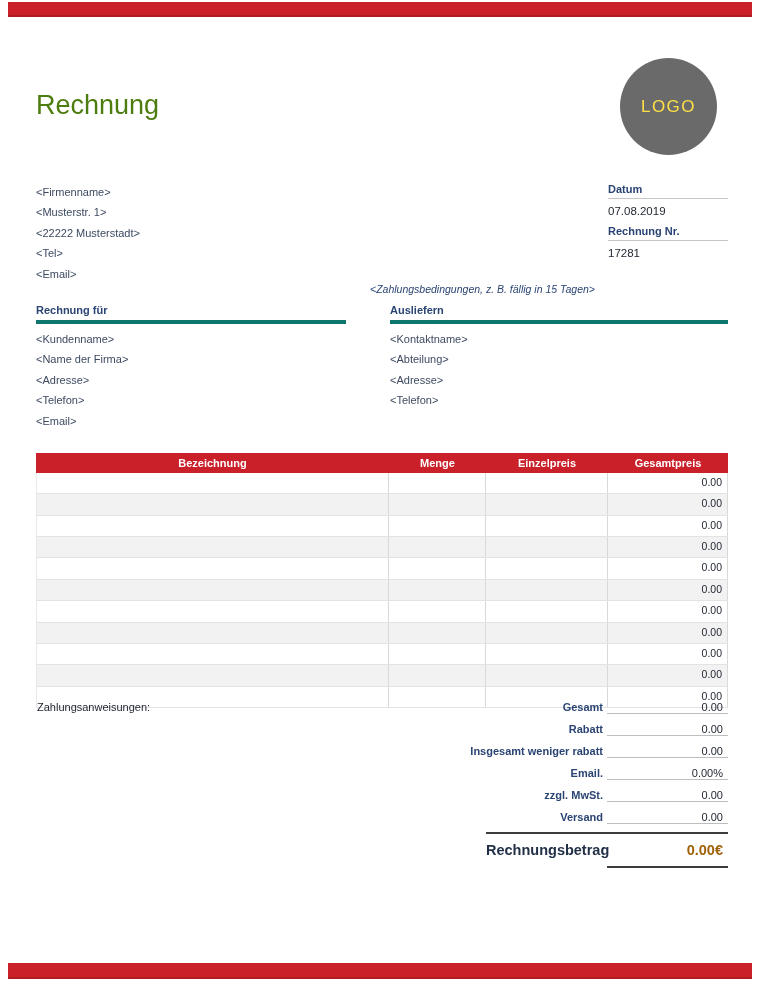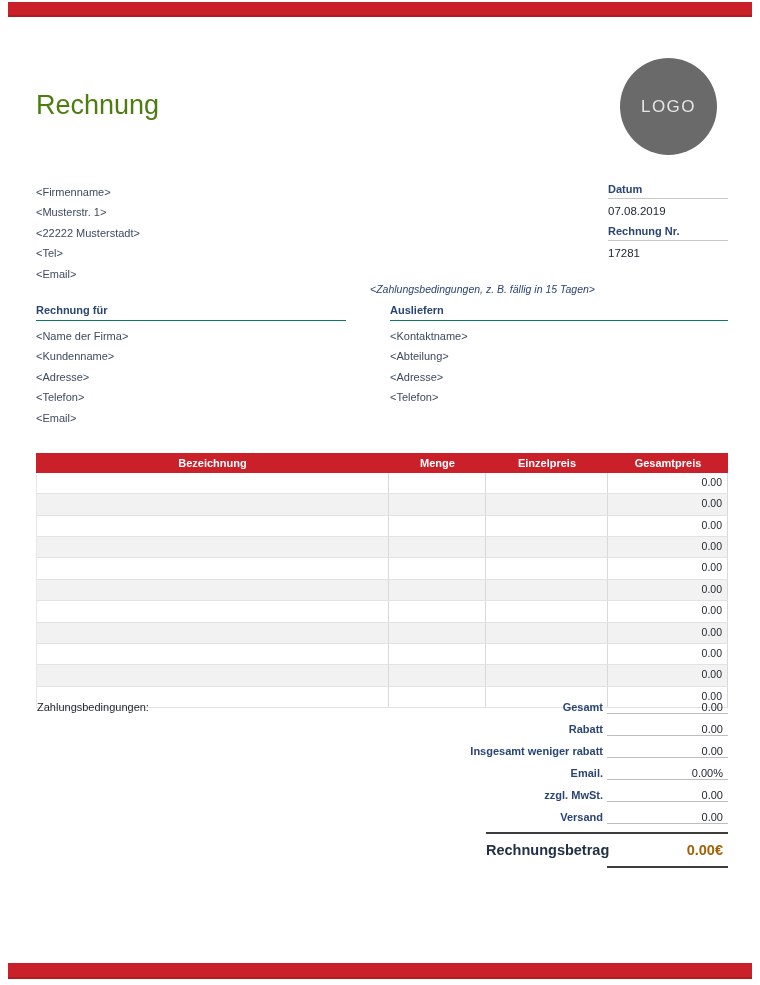--- a/index.html
+++ b/index.html
@@ -15,36 +15,36 @@
     font-family:"Liberation Sans","DejaVu Sans",sans-serif;
     overflow:hidden;
   }
   .bar{position:absolute;left:8px;width:744px;background:var(--red);border-bottom:2px solid var(--red-edge);box-sizing:border-box;}
   .bar.top{top:2px;height:15px;}
   .bar.bottom{top:963px;height:16px;}
 
   .title{position:absolute;left:36px;top:90px;font-size:27px;color:#4d7c0f;}
   .logo{
     position:absolute;left:620px;top:58px;width:97px;height:97px;border-radius:50%;
-    background:#6a6a6a;color:#e5e5e5;display:flex;align-items:center;justify-content:center;
+    background:#6a6a6a;color:#fde047;display:flex;align-items:center;justify-content:center;
     font-size:17px;letter-spacing:1.5px;
   }
 
   .company{position:absolute;left:36px;top:182px;font-size:11px;color:var(--ink);line-height:20.4px;}
 
   .meta{position:absolute;left:608px;top:183px;width:120px;text-align:left;font-size:11px;}
   .meta-label{font-weight:bold;color:var(--navy);padding-bottom:3px;border-bottom:1px solid #c6c6c6;}
   .meta-value{color:var(--val);font-size:11.5px;padding:6px 0 8px 0;}
 
   .terms{position:absolute;left:370px;width:358px;top:283px;font-style:italic;font-size:10.5px;color:var(--navy);}
 
   .addr{position:absolute;top:304px;font-size:11px;}
   .addr.bill{left:36px;width:310px;}
   .addr.ship{left:390px;width:338px;}
-  .addr-h{font-weight:bold;color:var(--navy);padding-bottom:4px;border-bottom:1px solid #0f766e;}
+  .addr-h{font-weight:bold;color:var(--navy);padding-bottom:4px;border-bottom:4px solid #0f766e;}
   .addr-lines{padding-top:5px;line-height:20.4px;color:var(--ink);}
 
   .items{position:absolute;left:36px;top:453px;width:692px;font-size:11px;}
   .thead{display:flex;background:var(--red);color:#fff;font-weight:bold;height:20px;align-items:center;}
   .th{text-align:center;}
   .c1{width:353px;} .c2{width:97px;} .c3{width:122px;} .c4{width:120px;}
   .trow{display:flex;height:20.36px;border-bottom:1px solid #e3e3e3;}
   .trow.alt{background:#f2f2f2;}
   .td{box-sizing:border-box;border-right:1px solid #d9d9d9;}
   .td.c1{border-left:1px solid #e8e8e8;}
@@ -86,22 +86,22 @@
   <div class="meta-value">07.08.2019</div>
   <div class="meta-label">Rechnung Nr.</div>
   <div class="meta-value">17281</div>
 </div>
 
 <div class="terms">&lt;Zahlungsbedingungen, z. B. fällig in 15 Tagen&gt;</div>
 
 <div class="addr bill">
   <div class="addr-h">Rechnung für</div>
   <div class="addr-lines">
+    <div>&lt;Kundenname&gt;</div>
     <div>&lt;Name der Firma&gt;</div>
-    <div>&lt;Kundenname&gt;</div>
     <div>&lt;Adresse&gt;</div>
     <div>&lt;Telefon&gt;</div>
     <div>&lt;Email&gt;</div>
   </div>
 </div>
 
 <div class="addr ship">
   <div class="addr-h">Ausliefern</div>
   <div class="addr-lines">
     <div>&lt;Kontaktname&gt;</div>
@@ -181,21 +181,21 @@
       </div>
       <div class="trow">
         <div class="td c1"></div>
         <div class="td c2"></div>
         <div class="td c3"></div>
         <div class="td c4">0.00</div>
       </div>
     </div>
 </div>
 
-<div class="instr">Zahlungsbedingungen:</div>
+<div class="instr">Zahlungsanweisungen:</div>
 
 <div class="sum">
   <div class="srow">
     <div class="slabel">Gesamt</div>
     <div class="svalue">0.00</div>
   </div>
   <div class="srow">
     <div class="slabel">Rabatt</div>
     <div class="svalue">0.00</div>
   </div>

